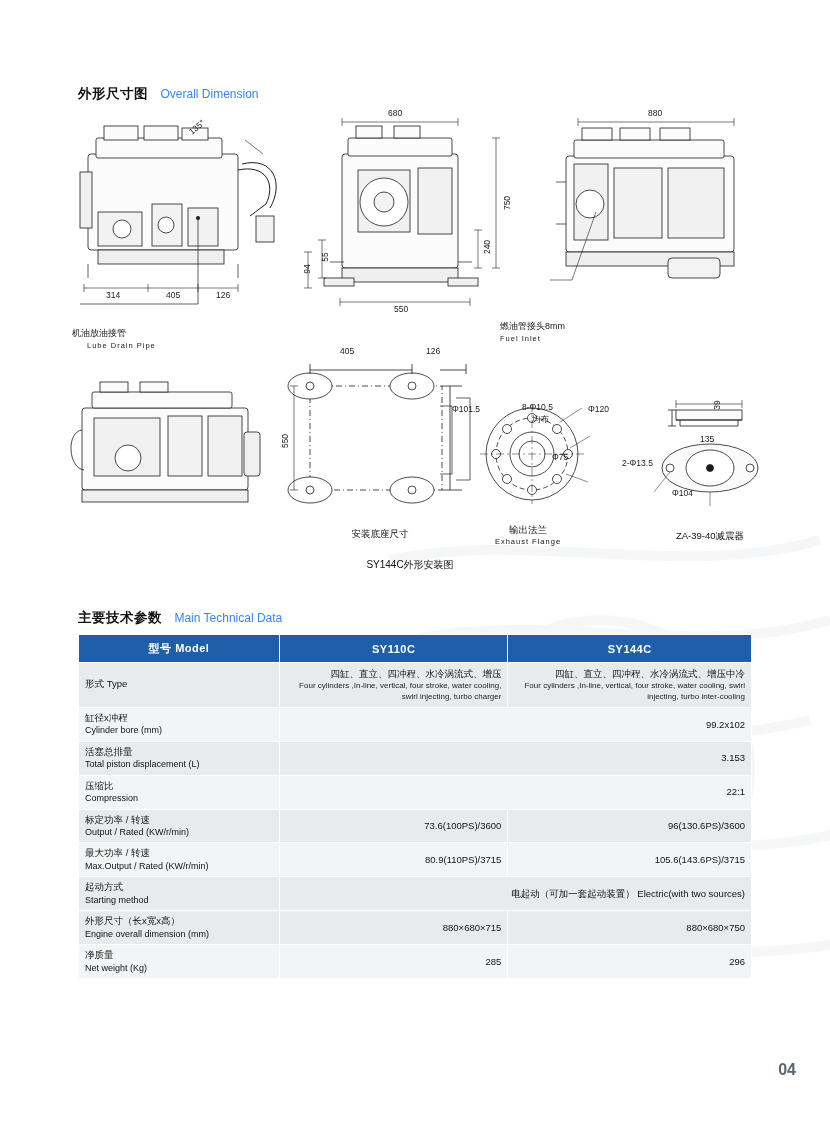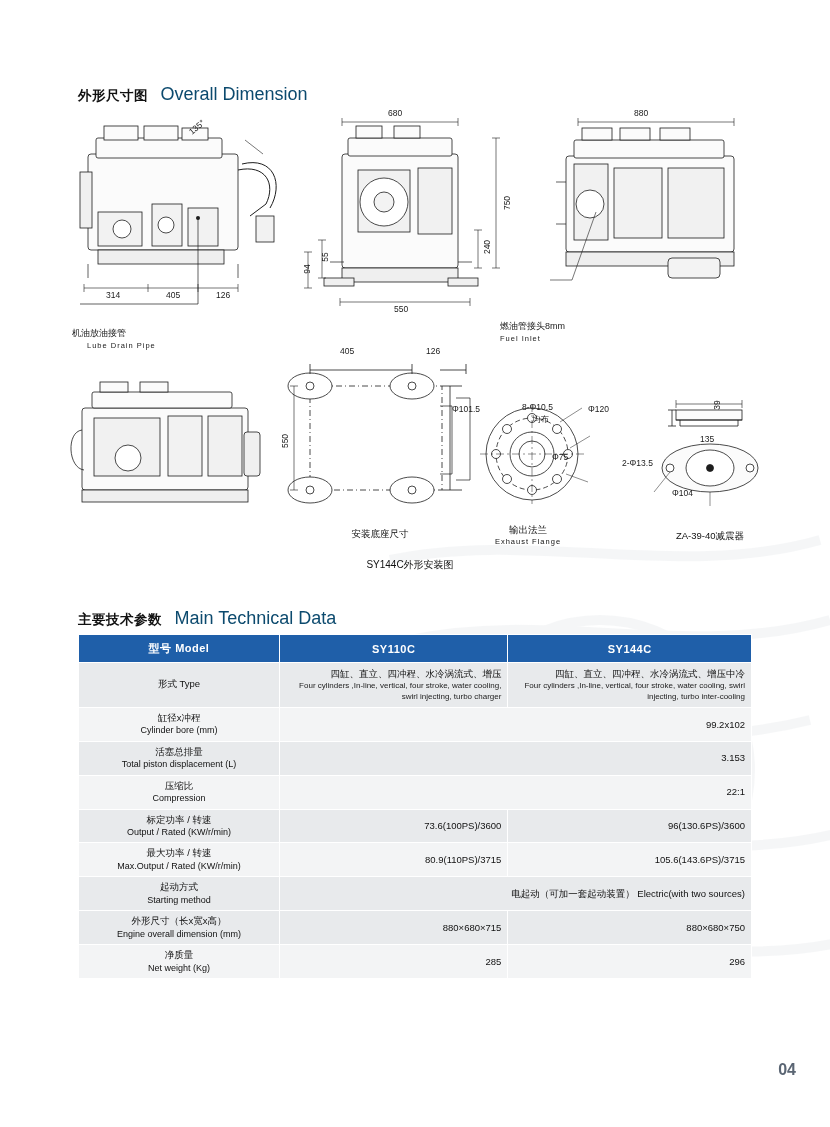--- a/index.html
+++ b/index.html
@@ -14,21 +14,21 @@
   
   .watermark{
     position:absolute;right:-40px;top:520px;width:520px;height:560px;
     opacity:.13;pointer-events:none;
   }
   .page{position:absolute;left:0;top:0;width:830px;height:1127px;}
 
   
   .sec-head{position:absolute;font-weight:bold;}
   .sec-head .cn{font-size:13.5px;color:#111;font-weight:bold;letter-spacing:.5px;}
-  .sec-head .en{font-size:18px;color:#0c4a6e;font-weight:normal;margin-left:8px;}
+  .sec-head .en{font-size:12px;color:#3b82f6;font-weight:normal;margin-left:8px;}
 
   
   .draw{position:absolute;}
   .lbl{position:absolute;font-size:8.5px;color:#1a1a1a;white-space:nowrap;}
   .lbl.en{font-size:7.5px;letter-spacing:1px;}
   .lbl.cn{font-size:9px;}
   .lbl.dim{font-size:8.5px;}
   .cap{position:absolute;font-size:9.5px;color:#111;white-space:nowrap;text-align:center;}
   .cap .en{display:block;font-size:7.5px;letter-spacing:1px;}
 
@@ -42,21 +42,21 @@
     border:1px solid #ffffff;
     padding:4px 6px;
     vertical-align:middle;
   }
   table.spec thead th{
     background:#1f5fa9;color:#fff;font-size:11px;font-weight:bold;
     text-align:center;padding:6px 4px;letter-spacing:.5px;
   }
   table.spec tbody td{background:#e8eaec;}
   table.spec tbody tr.alt td{background:#f3f4f5;}
-  td.param{width:188px;line-height:1.35;text-align:center;color:#111;}
+  td.param{width:188px;line-height:1.35;text-align:left;color:#111;}
   td.param .cn{display:block;font-size:9.5px;}
   td.param .en{display:block;font-size:9px;}
   td.val{text-align:right;line-height:1.4;}
   td.val .cn{display:block;font-size:9.5px;}
   td.val .en{display:block;font-size:8px;color:#222;}
   .pageno{position:absolute;right:34px;bottom:48px;font-size:16px;color:#5a6573;font-weight:bold;}
 </style>
 </head>
 <body>
 
@@ -170,21 +170,21 @@
         <circle cx="42" cy="92" r="14" fill="#fff"></circle>
         <rect x="120" y="146" width="52" height="20" rx="4" fill="#f3f3f3"></rect>
         <path d="M8 70 h10 M8 112 h10" stroke-width="0.7"></path>
       </g>
       <g stroke="#1d1d1d" stroke-width="0.6" fill="none">
         <path d="M30 10 H186"></path>
         <path d="M30 6 v8 M186 6 v8"></path>
         <path d="M48 100 L24 168 L2 168"></path>
       </g>
     </svg>
-    <div class="lbl dim" style="left:86px;top:-4px;">880</div>
+    <div class="lbl dim" style="left:100px;top:-4px;">880</div>
   </div>
   <div class="lbl cn" style="position:absolute;left:500px;top:320px;">燃油管接头8mm</div>
   <div class="lbl en" style="position:absolute;left:500px;top:334px;">Fuel Inlet</div>
 
   <div class="draw" style="left:62px;top:372px;width:210px;height:150px;">
     <svg width="210" height="150" viewBox="0 0 210 150">
       <g stroke="#1d1d1d" fill="#fbfbfb" stroke-width="0.8">
         <rect x="20" y="36" width="166" height="82" rx="3"></rect>
         <rect x="30" y="20" width="140" height="16" rx="2"></rect>
         <rect x="38" y="10" width="28" height="10"></rect>

